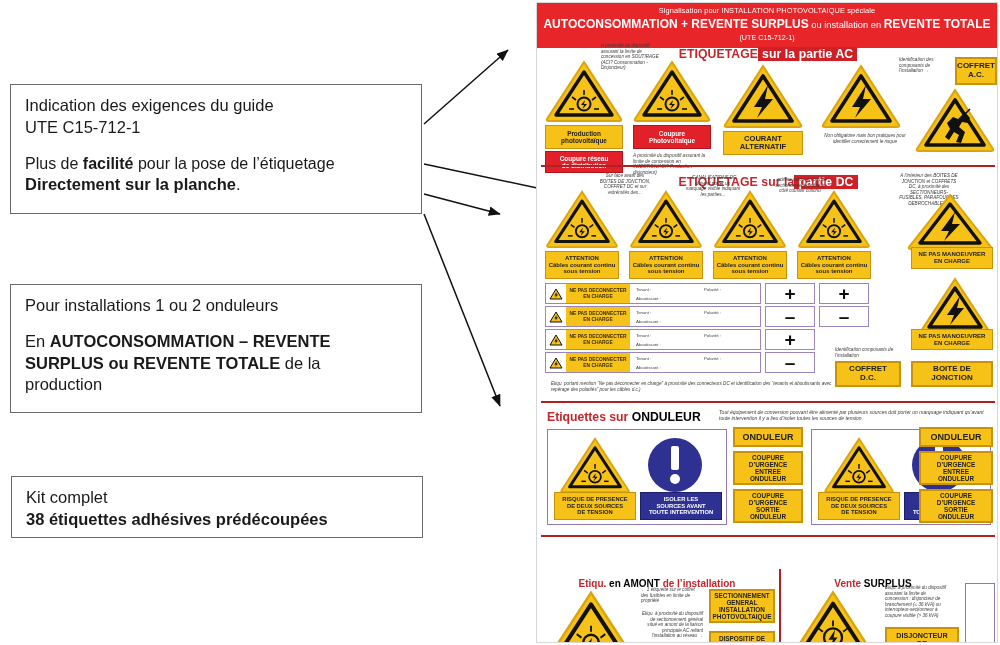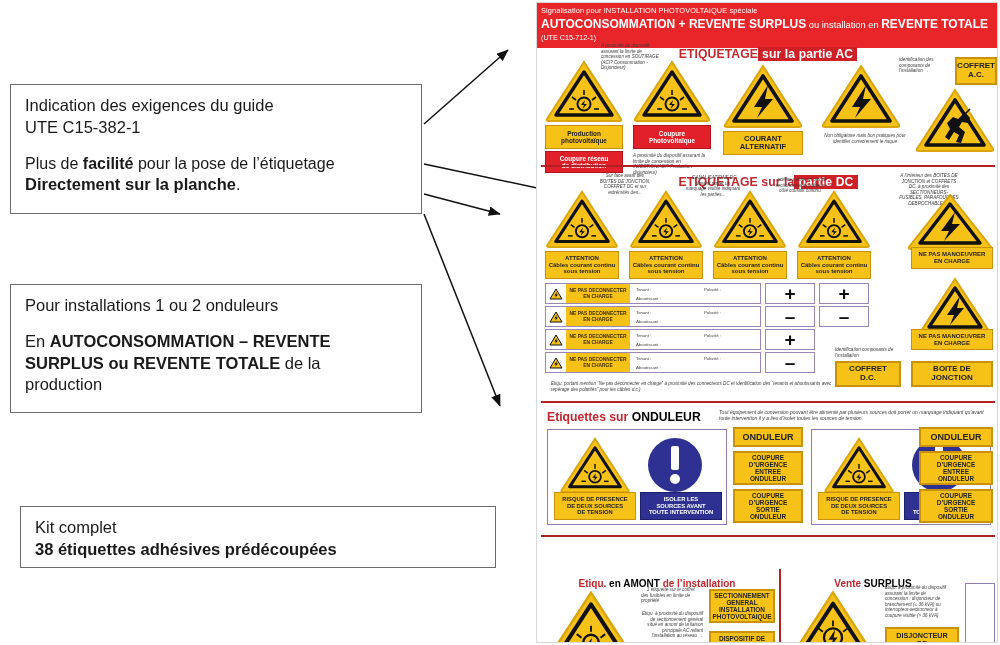--- a/index.html
+++ b/index.html
@@ -22,35 +22,35 @@
     color:#1a1a1a;
     line-height:1.32;
   }
   .callout .ln { display:block; font-size:16.5px; white-space:nowrap; }
   .callout .ln.sm { font-size:16px; }
   .callout .gap { display:block; height:14px; }
   .b { font-weight:bold; }
 
   #box1 { left:10px; top:84px; width:412px; height:130px; }
   #box2 { left:10px; top:284px; width:412px; height:129px; }
-  #box3 { left:20px; top:476px; width:476px; height:62px;margin-top:30px; }
+  #box3 { left:11px; top:476px; width:412px; height:62px; }
 
   
   .arrows { position:absolute; left:0; top:0; width:1000px; height:645px; pointer-events:none; }
 
   
   #panel {
     position:absolute; left:536px; top:2px; width:462px; height:641px;
     background:#fff; border:1px solid #d8d8d8;
     overflow:hidden;
   }
 
   
   .banner {
-    background:#e8262a; color:#fff; 
+    background:#e8262a; color:#fff; text-align:center;
     padding:3px 4px 4px 4px; line-height:1.25;
   }
   .banner .l1 { font-size:7.4px; letter-spacing:.1px; }
   .banner .l2 { font-size:9.3px; margin-top:2px; }
   .banner .l2 .big { font-weight:bold; font-size:12px; }
   .banner .l2 .tiny { font-size:7.2px; }
 
   
   .sect-title { text-align:center; position:relative; height:15px; }
   .sect-title .t {
@@ -115,21 +115,21 @@
 
   .ondblock { position:absolute; border:1px solid #8e7ab0; background:#fff; }
 </style>
 </head>
 <body>
 
 <div class="root">
 
   <div class="callout" id="box1">
     <span class="ln">Indication des exigences du guide</span>
-    <span class="ln">UTE C15-382-1</span>
+    <span class="ln">UTE C15-712-1</span>
     <span class="gap"></span>
     <span class="ln sm"><span>Plus de </span><b class="b">facilité</b><span> pour la pose de l’étiquetage</span></span>
     <span class="ln"><b class="b">Directement sur la planche</b><span>.</span></span>
   </div>
 
   <div class="callout" id="box2">
     <span class="ln">Pour installations 1 ou 2 onduleurs</span>
     <span class="gap"></span>
     <span class="ln"><span>En </span><b class="b">AUTOCONSOMMATION – REVENTE</b></span>
     <span class="ln"><b class="b">SURPLUS ou REVENTE TOTALE</b><span> de la</span></span>

